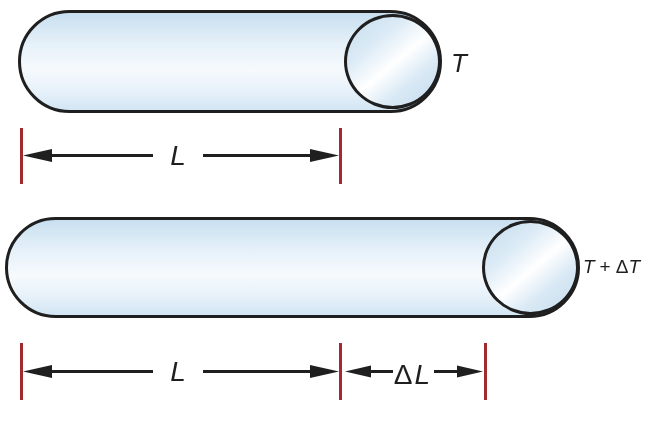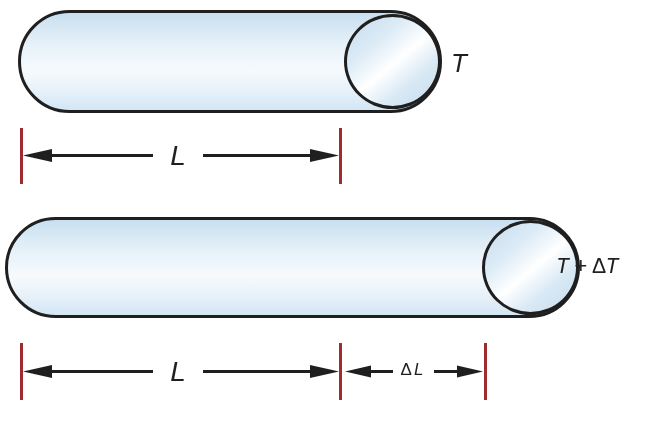--- a/index.html
+++ b/index.html
@@ -40,34 +40,34 @@
   .rod-face.heated  { left: 482px; top: 220px; width: 97px; height: 95px; }
 
   
   .temp-label {
     position: absolute;
     line-height: 1;
     white-space: nowrap;
     font-style: italic;
   }
   .temp-label.initial { left: 451px; top: 50px;  font-size: 26px; }
-  .temp-label.heated  { left: 556px; top: 257px; font-size: 22px; font-family: Liberation Mono, monospace; }
+  .temp-label.heated  { left: 583px; top: 257px; font-size: 19px; }
   .temp-label .upright { font-style: normal; }
   .temp-label .plus    { font-style: normal; margin: 0 5px; }
 
   .len-label {
     position: absolute;
     line-height: 1;
     text-align: center;
     font-style: italic;
     white-space: nowrap;
   }
   .len-label.len-top    { left: 152px; top: 142px; width: 52px; font-size: 28px; }
   .len-label.len-bottom { left: 152px; top: 358px; width: 52px; font-size: 28px; }
-  .len-label.delta-len  { left: 389px; top: 361px; width: 46px; font-size: 17px; }
+  .len-label.delta-len  { left: 389px; top: 361px; width: 46px; font-size: 28px; }
   .len-label .upright   { font-style: normal; margin-right: 2px; }
 
   
   .tick {
     position: absolute;
     width: 3px;
     background: #a12b2e;
   }
   .tick.t-top    { top: 128px; height: 56px; }
   .tick.t-bottom { top: 343px; height: 57px; }

